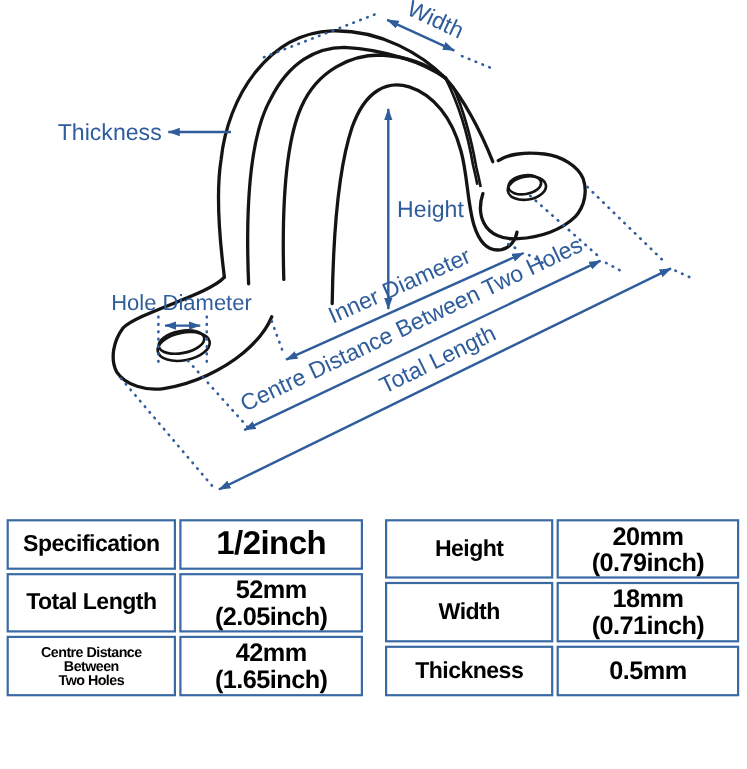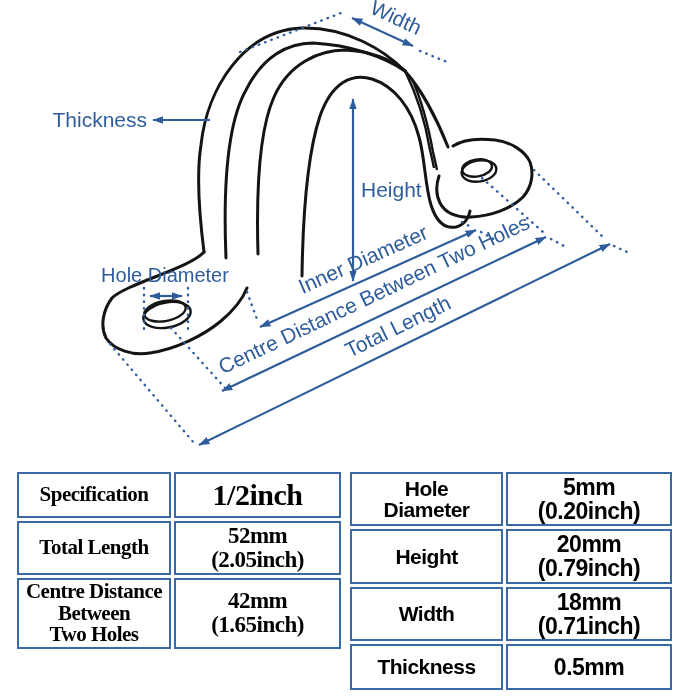--- a/index.html
+++ b/index.html
@@ -25,35 +25,35 @@
   .dim-label.sm { font-size: 20px; }
   
   .tables { position: absolute; top: 469px; left: 0; width: 679px; }
   table.spec {
     position: absolute; top: 0;
     border-collapse: separate;
     border-spacing: 3px;
     table-layout: fixed;
     background: #ffffff;
   }
-  table.spec.left  { left: 14px;   width: 330px; font-family: Liberation Serif, serif; }
+  table.spec.left  { left: 3px;   width: 330px; }
   table.spec.right { left: 347px; width: 328px; }
   table.spec td {
     border: 2.5px solid #3a6aa6;
     height: 46px;
     padding: 1px 3px;
     text-align: center;
     vertical-align: middle;
     color: #000000;
     font-weight: bold;
     background: #ffffff;
   }
   td.lbl   { width: 48%; font-size: 21px; line-height: 1.02; white-space: pre-line; letter-spacing: -0.5px; }
   td.val   { width: 52%; font-size: 23px; line-height: 1.05; white-space: pre-line; letter-spacing: -0.5px; }
-  td.lbl.small { font-size: 21px; text-align: center; }
+  td.lbl.small { font-size: 13px; text-align: center; }
   td.val.big   { font-size: 30px; margin-top: 32px; }
 </style>
 </head>
 <body>
 
 <div class="diagram">
   <svg width="679" height="460" viewBox="0 0 679 460" xmlns="http://www.w3.org/2000/svg">
     <defs>
       <marker id="ah" viewBox="0 0 10 7" refX="9.5" refY="3.5" markerWidth="11" markerHeight="8" orient="auto-start-reverse" markerUnits="userSpaceOnUse">
         <path d="M0,0 L10,3.5 L0,7 Z" fill="#2f5d9c"></path>
@@ -142,26 +142,20 @@
 Two Holes</td>
         <td class="val">42mm
 (1.65inch)</td>
       </tr>
     </tbody>
   </table>
 
   <table class="spec right">
     <tbody>
       <tr>
-        <td class="lbl">Hole
-Diameter</td>
-        <td class="val">5mm
-(0.20inch)</td>
-      </tr>
-      <tr>
         <td class="lbl">Height</td>
         <td class="val">20mm
 (0.79inch)</td>
       </tr>
       <tr>
         <td class="lbl">Width</td>
         <td class="val">18mm
 (0.71inch)</td>
       </tr>
       <tr>

